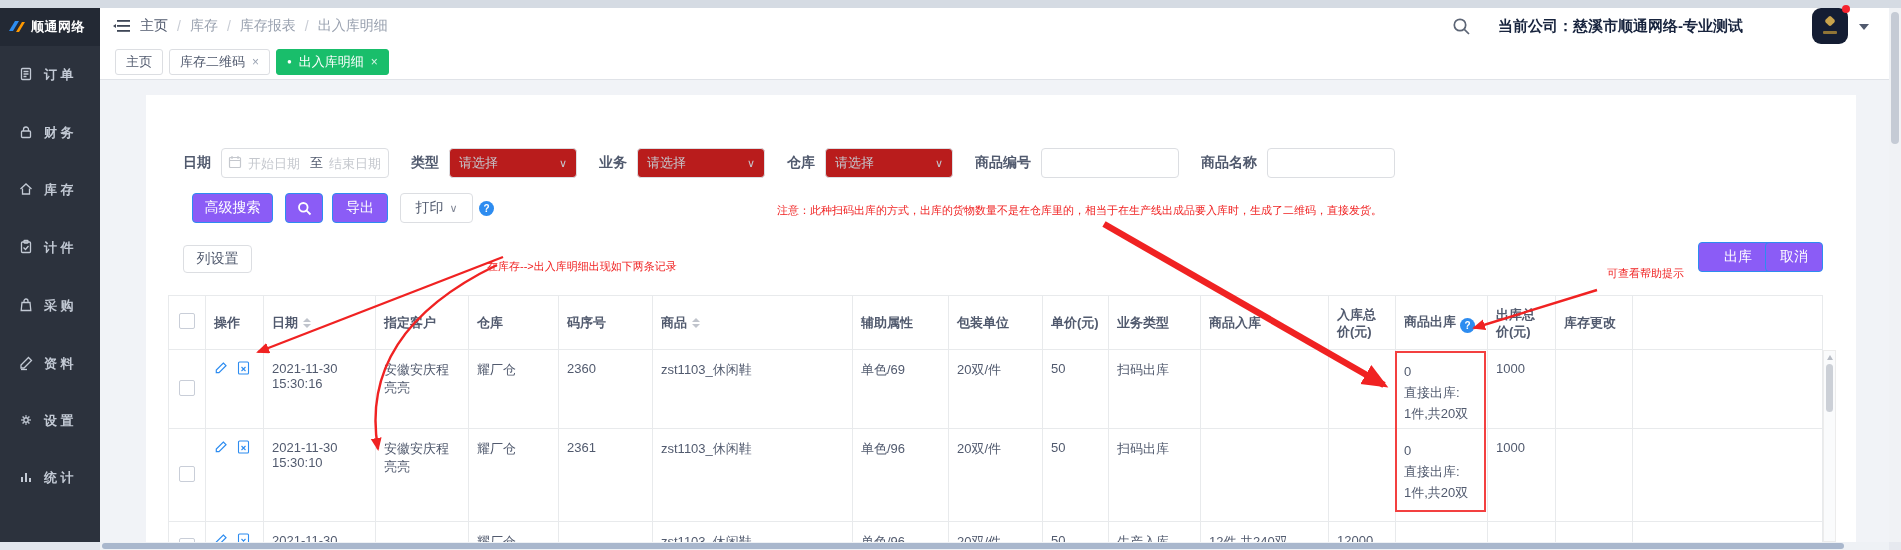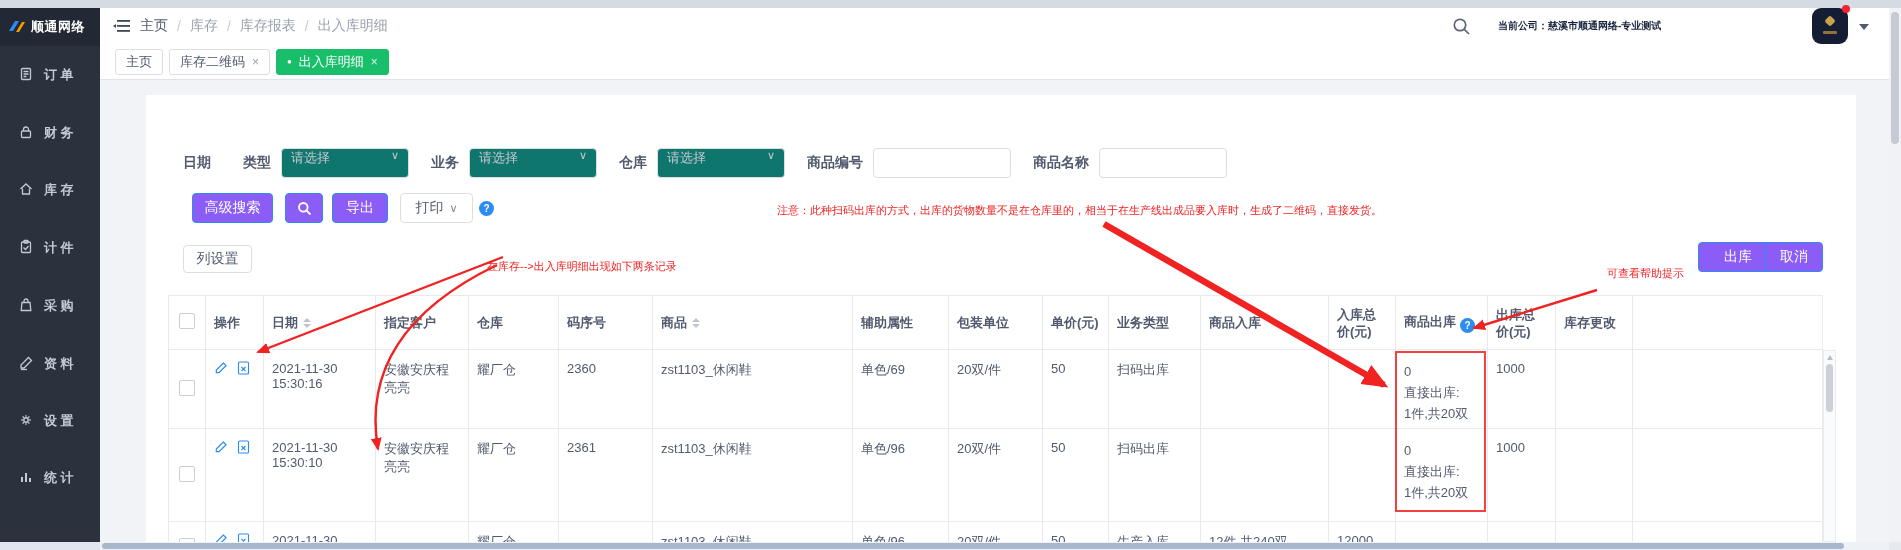--- a/index.html
+++ b/index.html
@@ -17,21 +17,21 @@
   .menu-item .lbl{color:#c3cad5;font-size:13px;font-weight:bold;white-space:nowrap}
   
   .header{position:absolute;left:100px;top:8px;width:1789px;height:36px;background:#fff}
   .collapse{position:absolute;left:13px;top:11px;cursor:pointer}
   .crumb{position:absolute;left:40px;top:0;height:36px;display:flex;align-items:center;gap:9px;font-size:14px}
   .crumb .first{color:#515a6e;cursor:pointer}
   .crumb .sep{color:#c8ccd4}
   .crumb .rest{color:#99a1af;cursor:pointer}
   .h-search{position:absolute;left:1352px;top:9px;cursor:pointer}
   .company{position:absolute;left:1398px;top:0;height:36px;display:flex;align-items:center;
-           font-size:10px;font-weight:bold;color:#17233d;white-space:nowrap}
+           font-size:15px;font-weight:bold;color:#17233d;white-space:nowrap}
   .avatar{position:absolute;left:1712px;top:0;width:36px;height:36px;border-radius:9px;background:#141d33;cursor:pointer}
   .avatar .spark{position:absolute;left:14px;top:9px;width:8px;height:8px;background:#c9a34c;
                  transform:rotate(45deg);border-radius:2px}
   .avatar .bar{position:absolute;left:11px;top:23px;width:14px;height:3px;background:#8f7436;border-radius:1px}
   .dot-red{position:absolute;right:-2px;top:-3px;width:8px;height:8px;border-radius:50%;background:#f5222d}
   .caret-down{position:absolute;left:1759px;top:16px;width:0;height:0;border-left:5px solid transparent;
               border-right:5px solid transparent;border-top:6px solid #515a6e;cursor:pointer}
   
   .tabbar{position:absolute;left:100px;top:44px;width:1789px;height:36px;background:#fff;
           border-bottom:1px solid #e0e3e8;box-sizing:border-box;display:flex;align-items:center;
@@ -47,22 +47,22 @@
   .card{position:absolute;left:146px;top:95px;width:1710px;height:447px;background:#fff;overflow:hidden}
   
   .filter-row{position:absolute;left:37px;top:53px;display:flex;align-items:center}
   .flabel{font-size:14px;font-weight:bold;color:#515a6e;margin-right:10px;white-space:nowrap}
   .ml{margin-left:22px}
   .date-box{width:168px;height:30px;border:1px solid #dcdee2;border-radius:4px;display:flex;align-items:center;
             box-sizing:border-box;padding:0 6px;gap:4px;background:#fff}
   .date-box input{border:none;outline:none;width:56px;font-size:13px;color:#515a6e;font-family:inherit;background:transparent}
   .date-box input::placeholder,.txt-input::placeholder{color:#c5c8ce}
   .to{color:#515a6e;font-size:13px}
-  .sel-box{width:128px;height:30px;border:1px solid #dcdee2;border-radius:4px;display:flex;
-           justify-content:space-between;box-sizing:border-box;padding:0 9px;background:#0f766e;cursor:pointer}
+  .sel-box{width:128px;height:30px;border:1px solid #dcdee2;border-radius:4px;display:flex;align-items:center;
+           justify-content:space-between;box-sizing:border-box;padding:0 9px;background:#b91c1c;cursor:pointer}
   .sel-box .ph{color:#c5c8ce;font-size:13px}
   .sel-box .chev{color:#c5c8ce;font-size:11px}
   .txt-input{width:138px;height:30px;border:1px solid #dcdee2;border-radius:4px;box-sizing:border-box;
              padding:0 8px;font-size:13px;outline:none;font-family:inherit;color:#515a6e}
   
   .toolbar{position:absolute;left:46px;top:98px;display:flex;align-items:center}
   .btn{height:30px;border-radius:4px;font-size:14px;display:flex;align-items:center;justify-content:center;
        cursor:pointer;box-sizing:border-box;white-space:nowrap}
   .btn.primary{background:#8b5cf6;color:#fff;border:1px solid #2d8cf0}
   .btn.plain{background:#fff;color:#515a6e;border:1px solid #dcdee2;gap:6px}
@@ -228,20 +228,29 @@
       <span>出入库明细</span>
       <span class="x">×</span>
     </div>
   </div>
 
   <div class="content"></div>
   <div class="card">
 
     <div class="filter-row">
       <span class="flabel">日期</span>
+      <div class="date-box">
+        <span><svg width="14" height="14" viewBox="0 0 14 14" fill="none" stroke="#c5c8ce" stroke-width="1.2">
+              <rect x="1.5" y="2.5" width="11" height="10" rx="1"></rect>
+              <path d="M4 1v3M10 1v3M1.5 5.5h11"></path>
+            </svg></span>
+        <input placeholder="开始日期" style="">
+        <span class="to">至</span>
+        <input placeholder="结束日期" style="">
+      </div>
       <span class="flabel ml">类型</span>
       <div class="sel-box">
         <span class="ph">请选择</span>
         <span class="chev">∨</span>
       </div>
       <span class="flabel ml">业务</span>
       <div class="sel-box">
         <span class="ph">请选择</span>
         <span class="chev">∨</span>
       </div>

